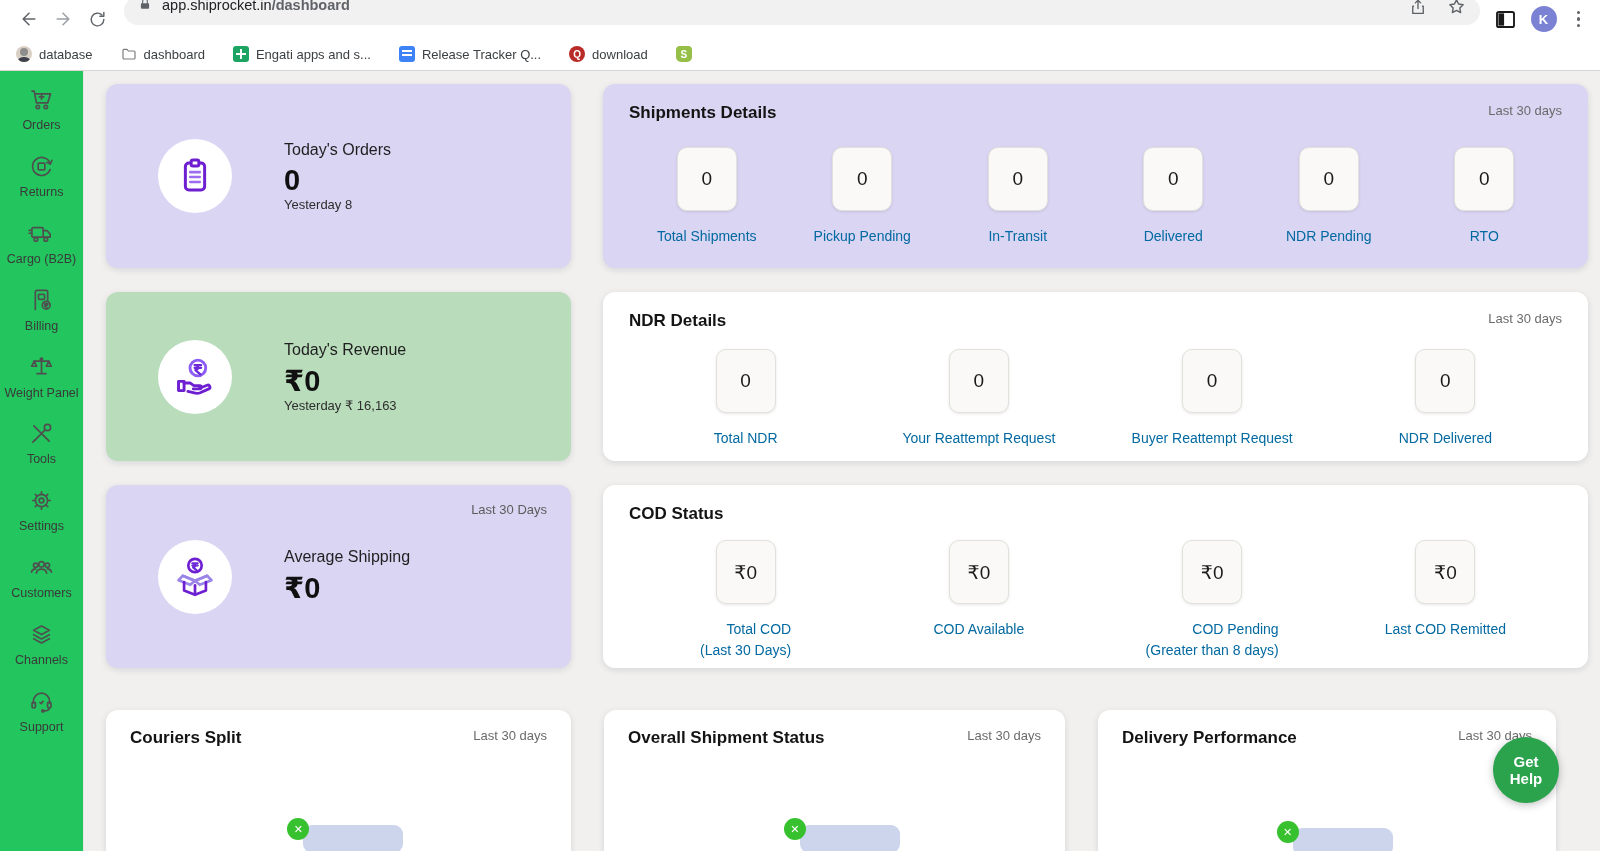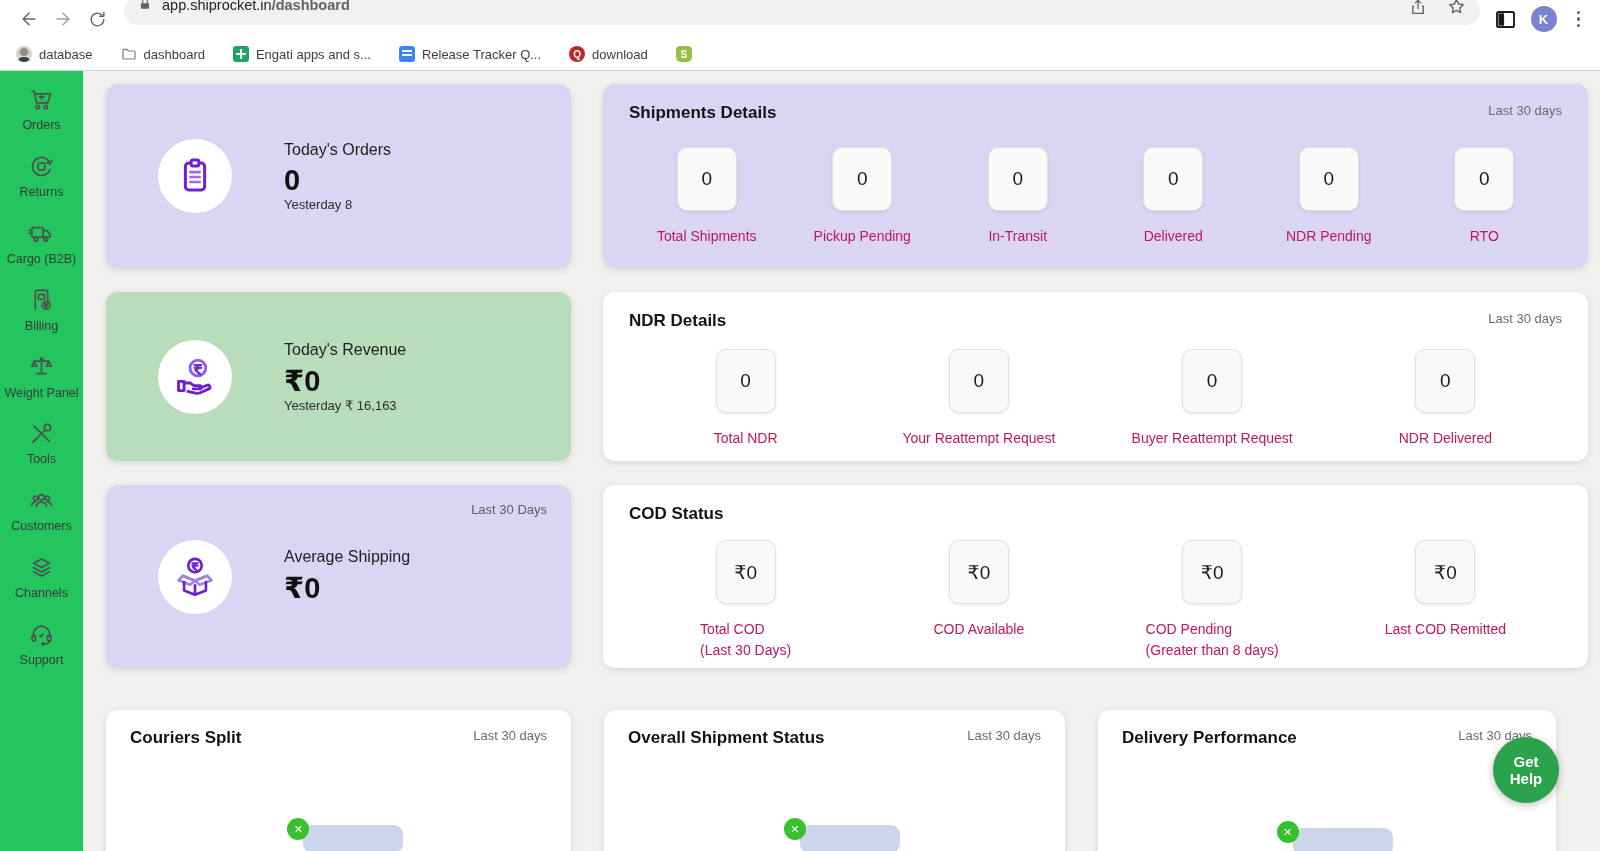--- a/index.html
+++ b/index.html
@@ -67,21 +67,21 @@
   
   .det-card { flex:1; padding:19px 26px 0; position:relative; }
   .det-head { display:flex; justify-content:space-between; align-items:flex-start; }
   .det-title { font-size:17px; font-weight:bold; color:#141414; }
   .det-period { font-size:13px; color:#6b6b6b; }
   .metrics { display:flex; margin-top:24px; }
   .metric { flex:1; display:flex; flex-direction:column; align-items:center; }
   .zero-box { width:60px; height:64px; background:#faf9f7; border:1px solid #e3e1dc; border-radius:10px;
               box-shadow:0 1px 3px rgba(0,0,0,.10); display:flex; align-items:center; justify-content:center;
               font-size:19px; color:#1a1a1a; cursor:pointer; }
-  .metric-label { margin-top:15px; font-size:14px; color:#be185d; text-align:left; line-height:1.5; }
+  .metric-label { margin-top:15px; font-size:14px; color:#0369a1; text-align:right; line-height:1.5; }
 
   
   .row4 { margin-top:42px; display:flex; gap:33px; }
   .chart-card { height:300px; padding:18px 24px 0; position:relative; overflow:hidden; }
   .w465{width:465px} .w461{width:461px} .w458{width:458px}
   .empty-frag { position:absolute; top:108px; left:39%; width:130px; height:60px; }
   .frag-pill { position:absolute; left:16px; top:7px; width:100px; height:28px; border-radius:9px; background:#ccd5ec; }
   .frag-dot { position:absolute; left:0; top:0; width:22px; height:22px; border-radius:50%; background:#38c12f;
               color:#fff; font-size:11px; font-weight:bold; display:flex; align-items:center; justify-content:center; }
 
@@ -223,20 +223,28 @@
     <div class="side-item">
       <svg width="27" height="27" viewBox="0 0 24 24">
         <path d="M5.5 18.5L15 9M5.2 5.2l13.6 13.6"></path>
           <circle cx="17.3" cy="6.7" r="2.8"></circle>
           <path d="M4.2 19.8l1.8-1.8"></path>
       </svg>
       <span class="side-label">Tools</span>
     </div>
     <div class="side-item">
       <svg width="27" height="27" viewBox="0 0 24 24">
+        <circle cx="12" cy="12" r="5.4"></circle>
+          <circle cx="12" cy="12" r="2.1"></circle>
+        <path d="M12 6.6V4.2M12 19.8v-2.4M17.4 12h2.4M4.2 12h2.4M15.8 8.2l1.7-1.7M6.5 17.5l1.7-1.7M15.8 15.8l1.7 1.7M6.5 6.5l1.7 1.7"></path>
+      </svg>
+      <span class="side-label">Settings</span>
+    </div>
+    <div class="side-item">
+      <svg width="27" height="27" viewBox="0 0 24 24">
         <circle cx="12" cy="9.2" r="2.4"></circle>
           <path d="M7.4 17c.4-2.3 2.3-3.6 4.6-3.6s4.2 1.3 4.6 3.6"></path>
         <circle cx="6.8" cy="10" r="1.9"></circle>
           <circle cx="17.2" cy="10" r="1.9"></circle>
         <path d="M3.2 16.2c.3-1.8 1.8-2.9 3.6-2.9M20.8 16.2c-.3-1.8-1.8-2.9-3.6-2.9"></path>
       </svg>
       <span class="side-label">Customers</span>
     </div>
     <div class="side-item">
       <svg width="27" height="27" viewBox="0 0 24 24">

